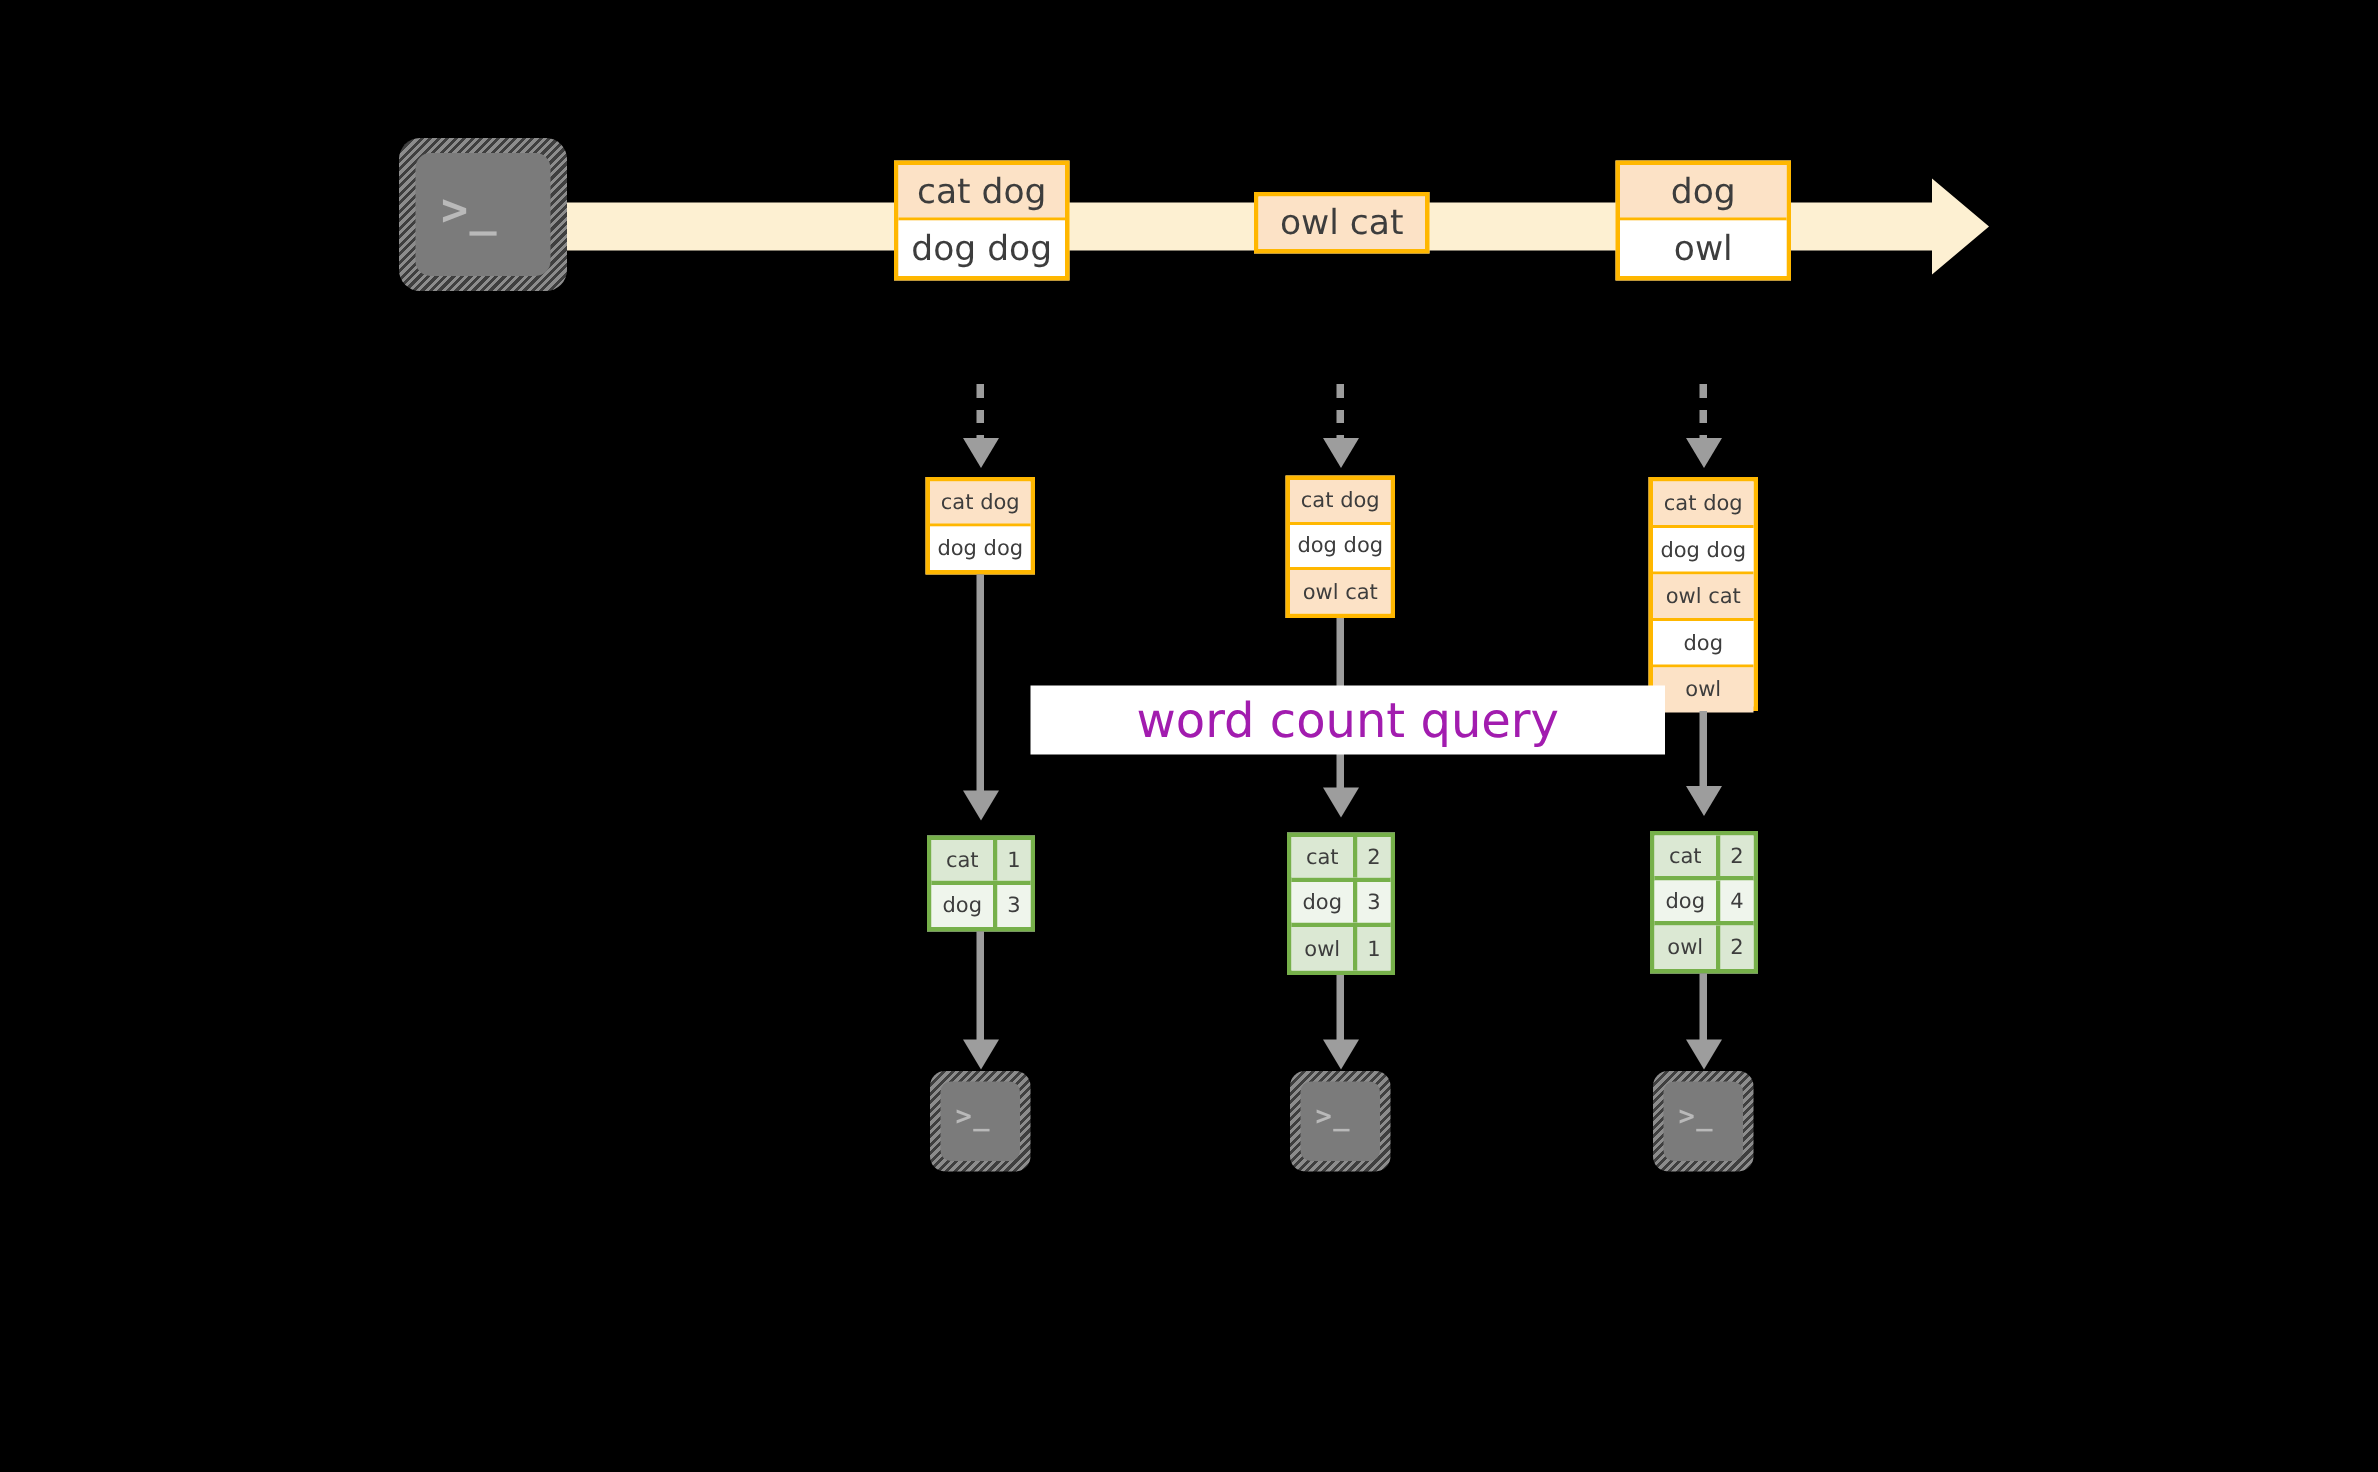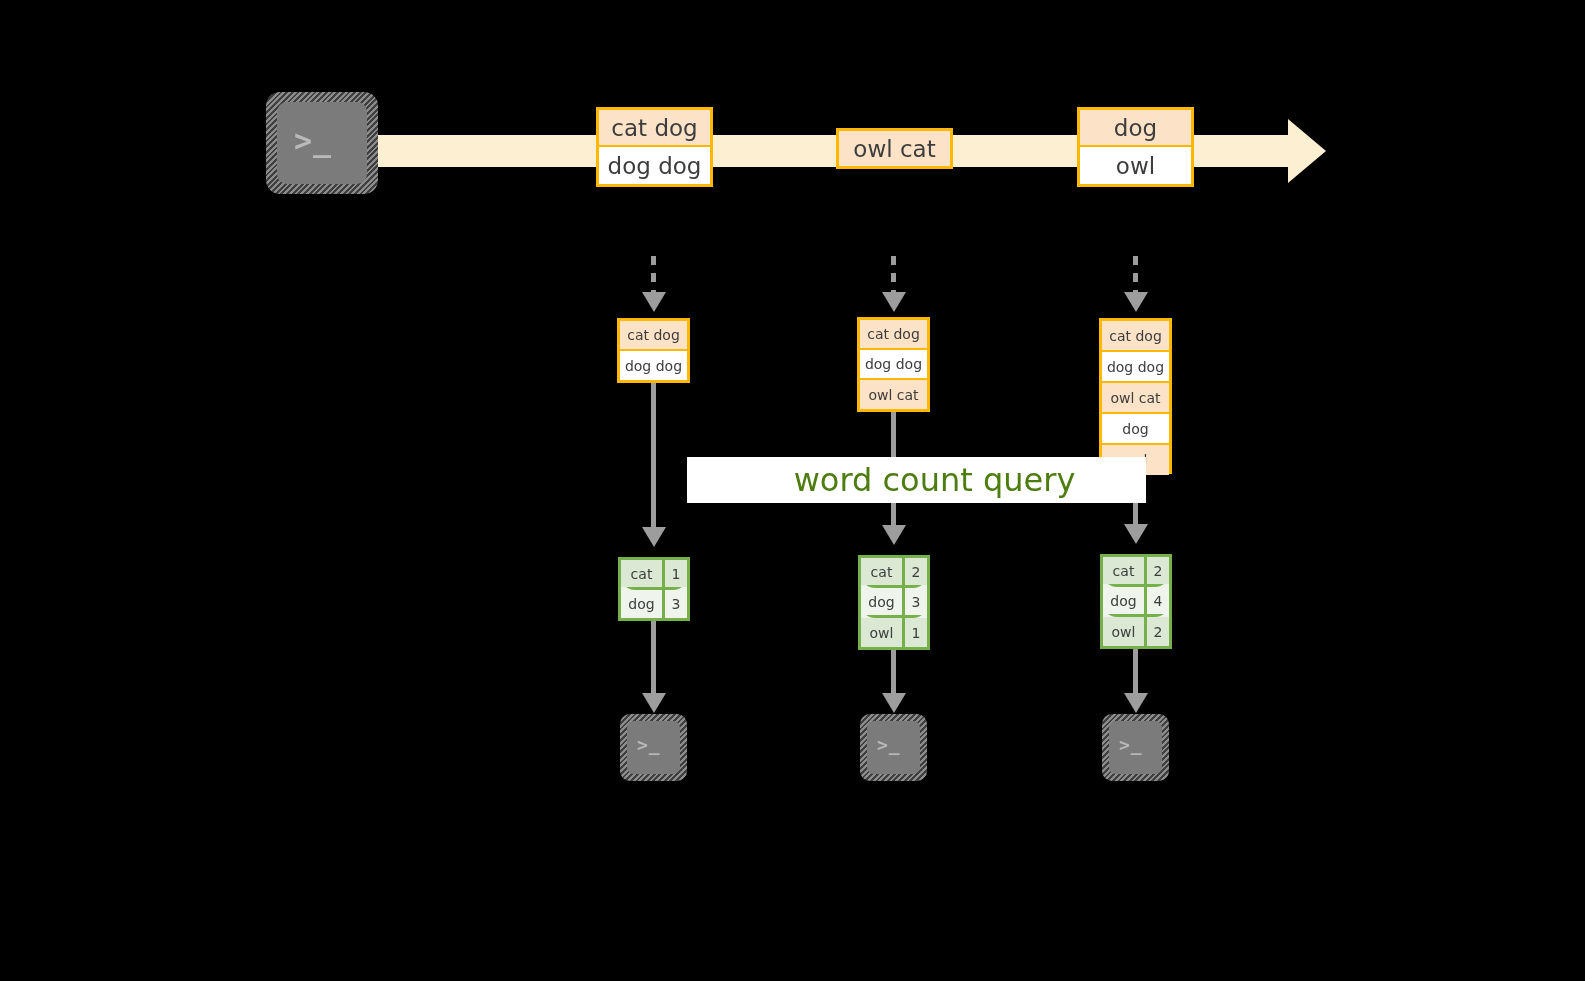--- a/index.html
+++ b/index.html
@@ -31,41 +31,41 @@
              justify-content:center;color:#3d3d3d;
              border-bottom:2px solid #ffb700;overflow:hidden;white-space:nowrap;}
   .obox .row:last-child{border-bottom:none;}
   .obox .row.dark{background:#fce2c6;}
   .obox .row.light{background:#ffffff;}
 
   
   .gtab{position:absolute;box-sizing:border-box;border:3px solid #76b04a;
         background:#eef4eb;}
   .gtab .grow{box-sizing:border-box;display:flex;
-              border-bottom:3px solid #76b04a;border-radius:14px;}
+              border-bottom:3px solid #76b04a;}
   .gtab .grow:last-child{border-bottom:none;}
   .gtab .gc{box-sizing:border-box;display:flex;align-items:center;
             justify-content:center;color:#3d3d3d;overflow:hidden;white-space:nowrap;}
   .gtab .gc.word{border-right:3px solid #76b04a;}
   .gtab .grow.dark .gc{background:#dbe8d3;}
   .gtab .grow.light .gc{background:#eff5ec;}
 
   
   .vline{position:absolute;background:#9d9d9d;width:5px;}
   .vline.dash{background:repeating-linear-gradient(to bottom,
                 #9d9d9d 0 9px,transparent 9px 17px);}
   .vhead{position:absolute;width:0;height:0;
          border-left:12px solid transparent;
          border-right:12px solid transparent;
          border-top:20px solid #9d9d9d;}
 
   
-  .qlabel{position:absolute;background:#ffffff;color:#4d7c0f;
+  .qlabel{position:absolute;background:#ffffff;color:#a21caf;
           display:flex;align-items:center;justify-content:center;
-          white-space:nowrap;padding-left:36px;}
+          white-space:nowrap;}
 </style>
 </head>
 <body>
 
 <div id="stage">
 
   <div class="tl-band" style="left:368px;top:135px;width:920px;height:32px;"></div>
   <div class="tl-head" style="left:1288px;top:119px;"></div>
 
   <div class="term" style="left:266px;top:92px;width:112px;height:102px;border-radius:14px;">

